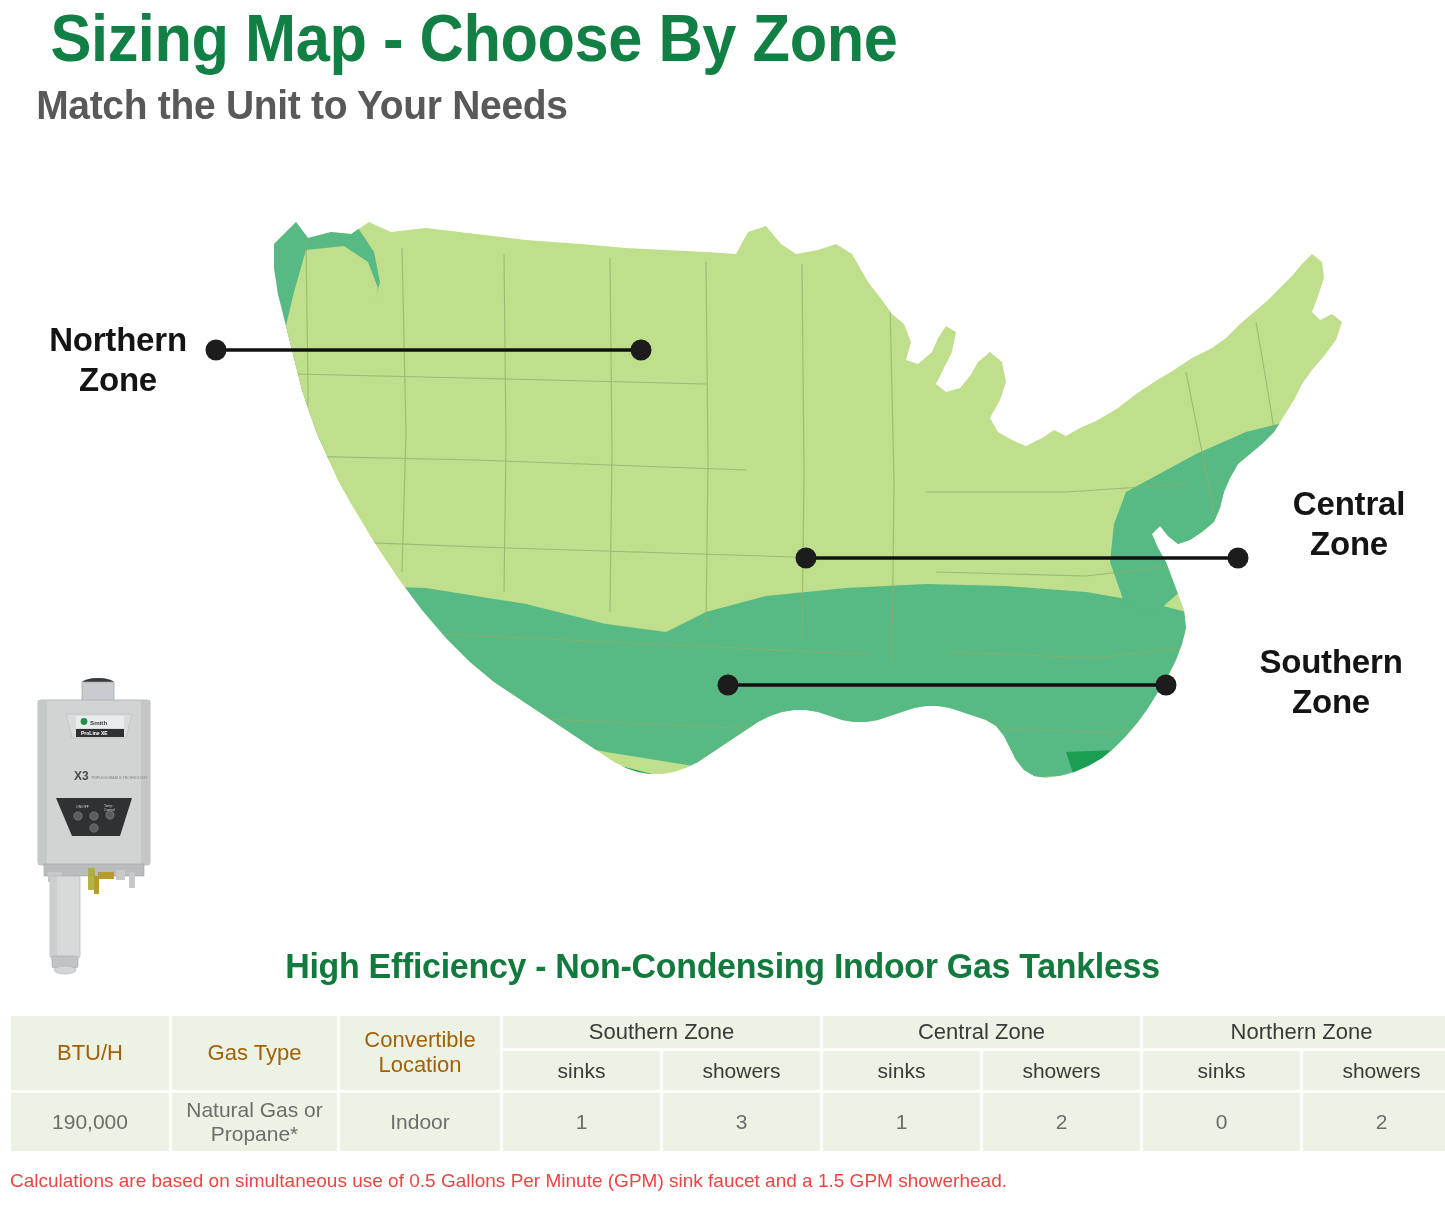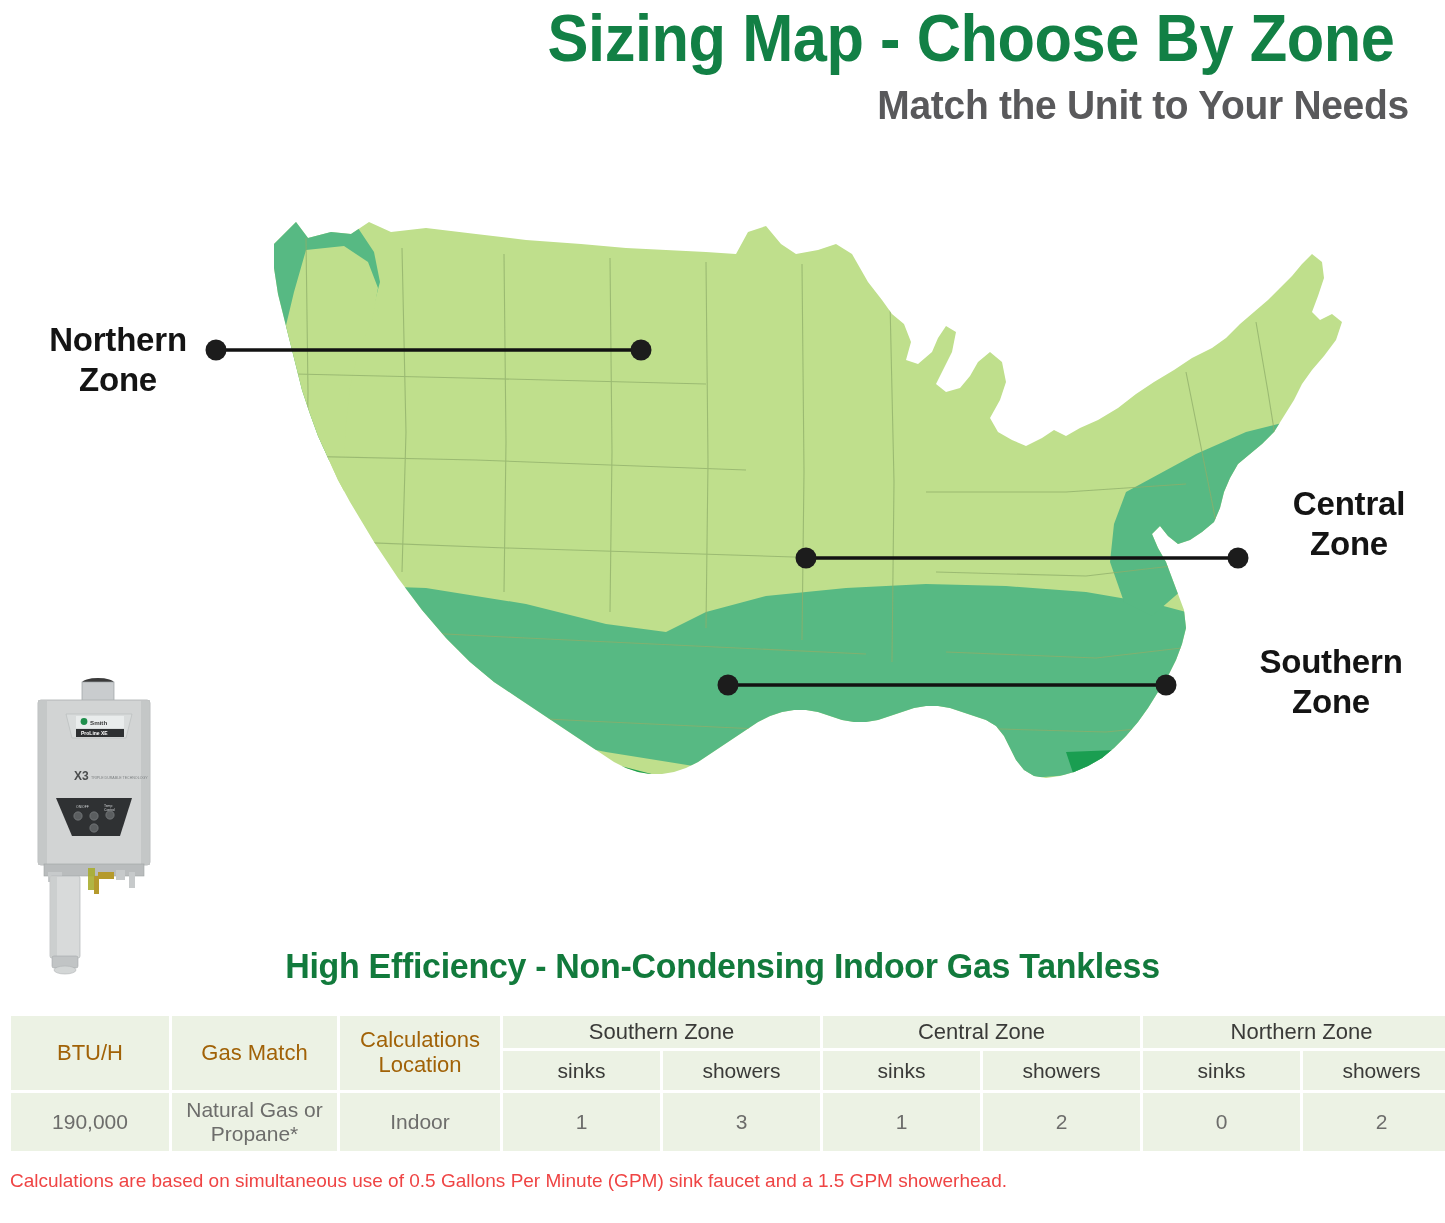--- a/index.html
+++ b/index.html
@@ -14,21 +14,21 @@
     position: relative;
     font-family: "Liberation Sans", sans-serif;
     overflow: hidden;
   }
 
   
   #header-block {
     position: absolute;
     top: 0; left: 0;
     width: 1445px;
-    text-align: right;
+    text-align: left;
   }
   #main-title {
     margin: 0;
     padding-top: 2px;
     font-size: 66px;
     line-height: 1.12;
     font-weight: bold;
     letter-spacing: -0.5px;
     color: #128045;
     font-family: "Liberation Sans", sans-serif;
@@ -365,22 +365,22 @@
       <col class="c-num">
         <col class="c-num">
         <col class="c-num">
       <col class="c-num">
         <col class="c-num">
         <col class="c-num">
     </colgroup>
     <thead>
       <tr>
         <th class="col-head" rowspan="2">BTU/H</th>
-        <th class="col-head" rowspan="2">Gas Match</th>
-        <th class="col-head" rowspan="2" style="white-space:pre-line">Calculations
+        <th class="col-head" rowspan="2">Gas Type</th>
+        <th class="col-head" rowspan="2" style="white-space:pre-line">Convertible
 Location</th>
         <th class="zone-head" colspan="2">Southern Zone</th>
         <th class="zone-head" colspan="2">Central Zone</th>
         <th class="zone-head" colspan="2">Northern Zone</th>
       </tr>
       <tr>
         <th class="sub-head">sinks</th>
         <th class="sub-head">showers</th>
         <th class="sub-head">sinks</th>
         <th class="sub-head">showers</th>

